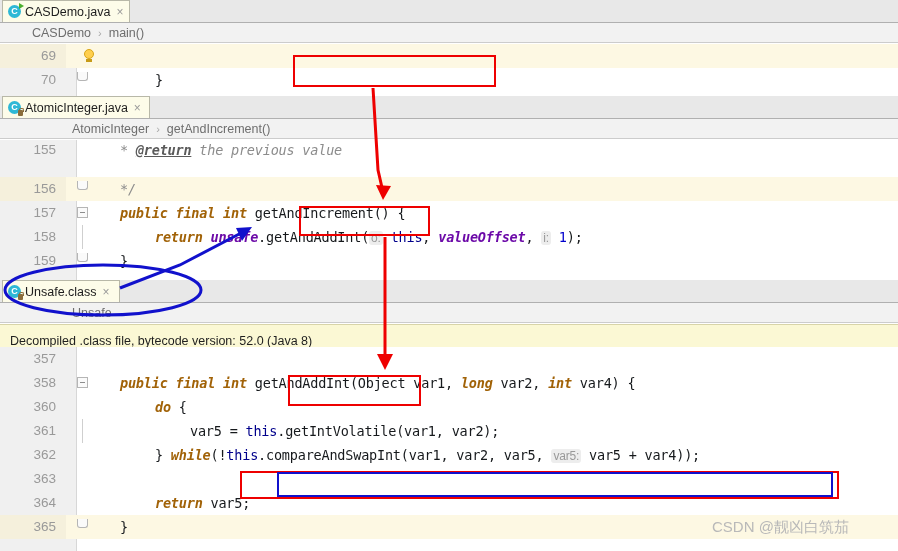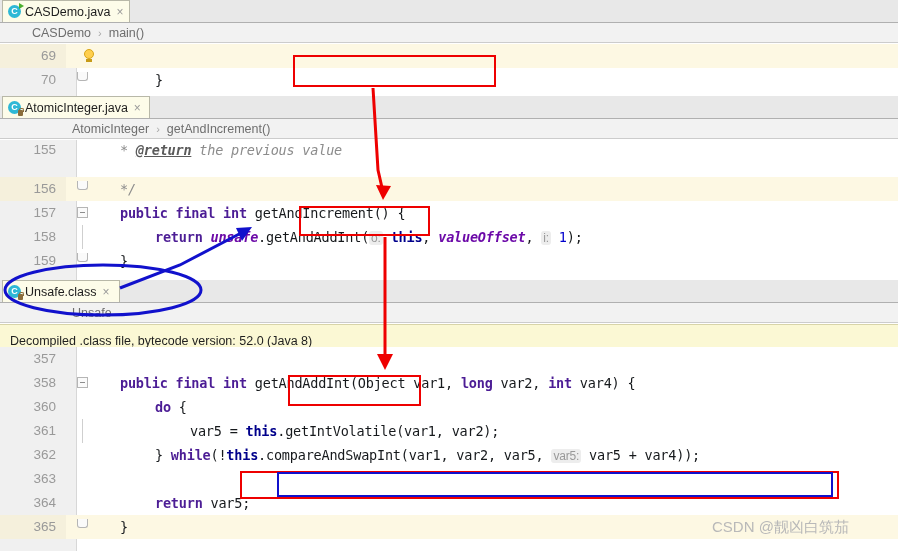--- a/index.html
+++ b/index.html
@@ -46,23 +46,23 @@
   .row.hl{background:#fdf8e3;}
   .row.hl .lnum{background:#f5f0dc;}
   .lnum{position:absolute;left:0;top:0;width:66px;height:24px;line-height:24px;
         text-align:right;padding-right:10px;box-sizing:border-box;
         color:#999999;font-size:13.5px;font-family:"Liberation Sans",sans-serif;}
   .code{position:absolute;left:88px;top:0;height:24px;line-height:24px;
         font-family:"DejaVu Sans Mono", monospace;font-size:13.5px;color:#16191c;
         letter-spacing:-0.2px;}
 
   
-  .kw{color:#4c1d95;font-weight:bold;}
+  .kw{color:#a16207;font-weight:bold;font-style:italic;}
   .fld{color:#6c0aa8;font-style:italic;font-weight:bold;}
-  .ths{color:#00008b;font-weight:bold;}
+  .ths{color:#00008b;font-weight:normal;}
   .num{color:#0000cd;}
   .cmt{color:#8c8c8c;font-style:italic;}
   .cmttag{color:#5a5a5a;font-style:italic;font-weight:bold;text-decoration:underline;}
   .hint{background:#ededed;color:#999999;border-radius:3px;padding:0 2px;
         font-size:12px;font-family:"Liberation Sans",sans-serif;}
 
   
   .fold{position:absolute;left:76px;top:0;width:12px;height:24px;}
   .foldbox{position:absolute;left:1px;top:6px;width:11px;height:11px;
            border:1px solid #b5b5b5;background:#fafafa;box-sizing:border-box;}

